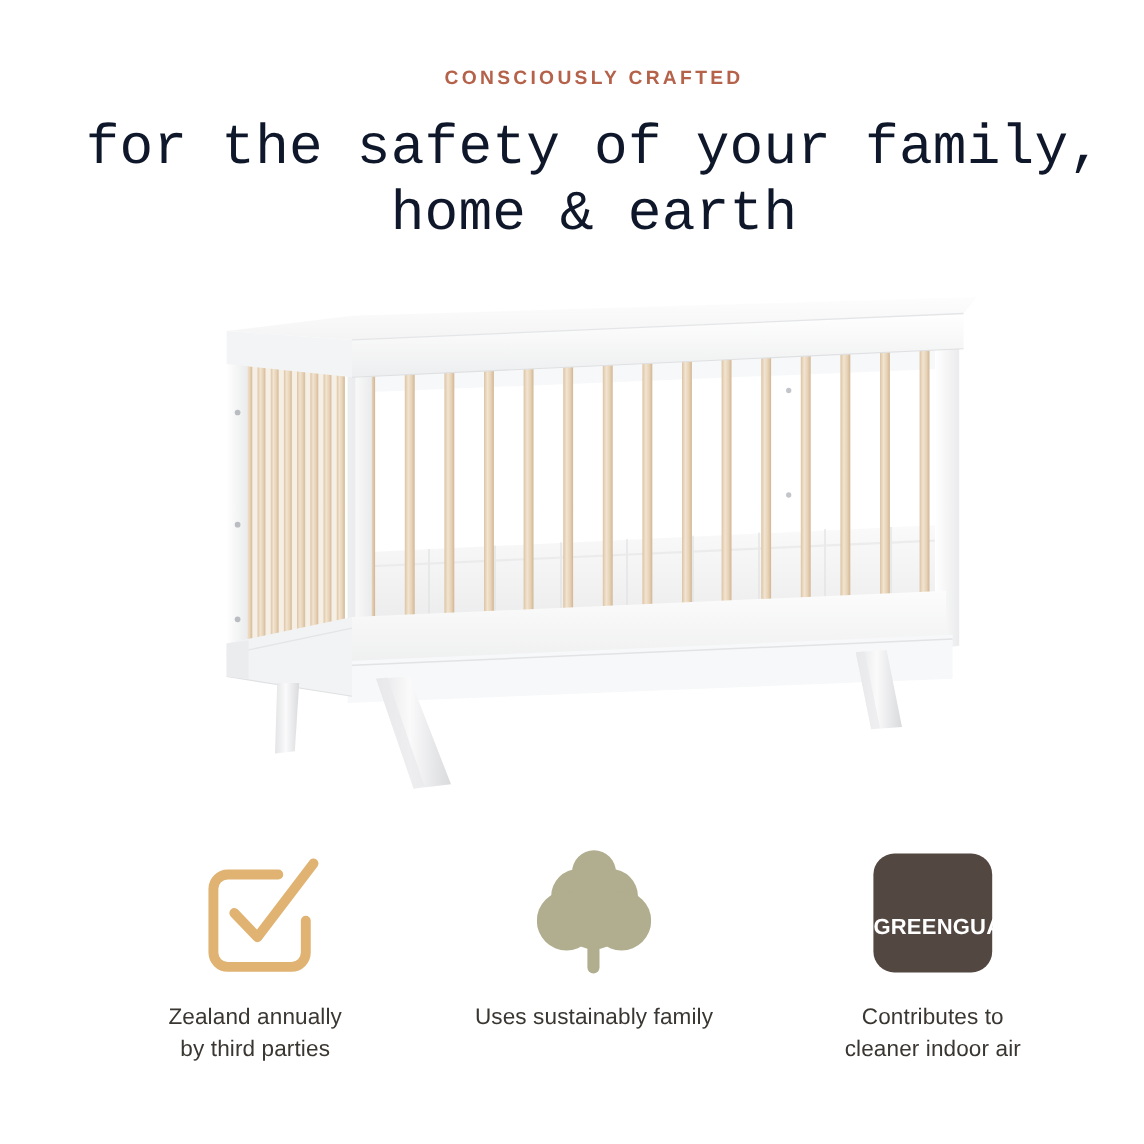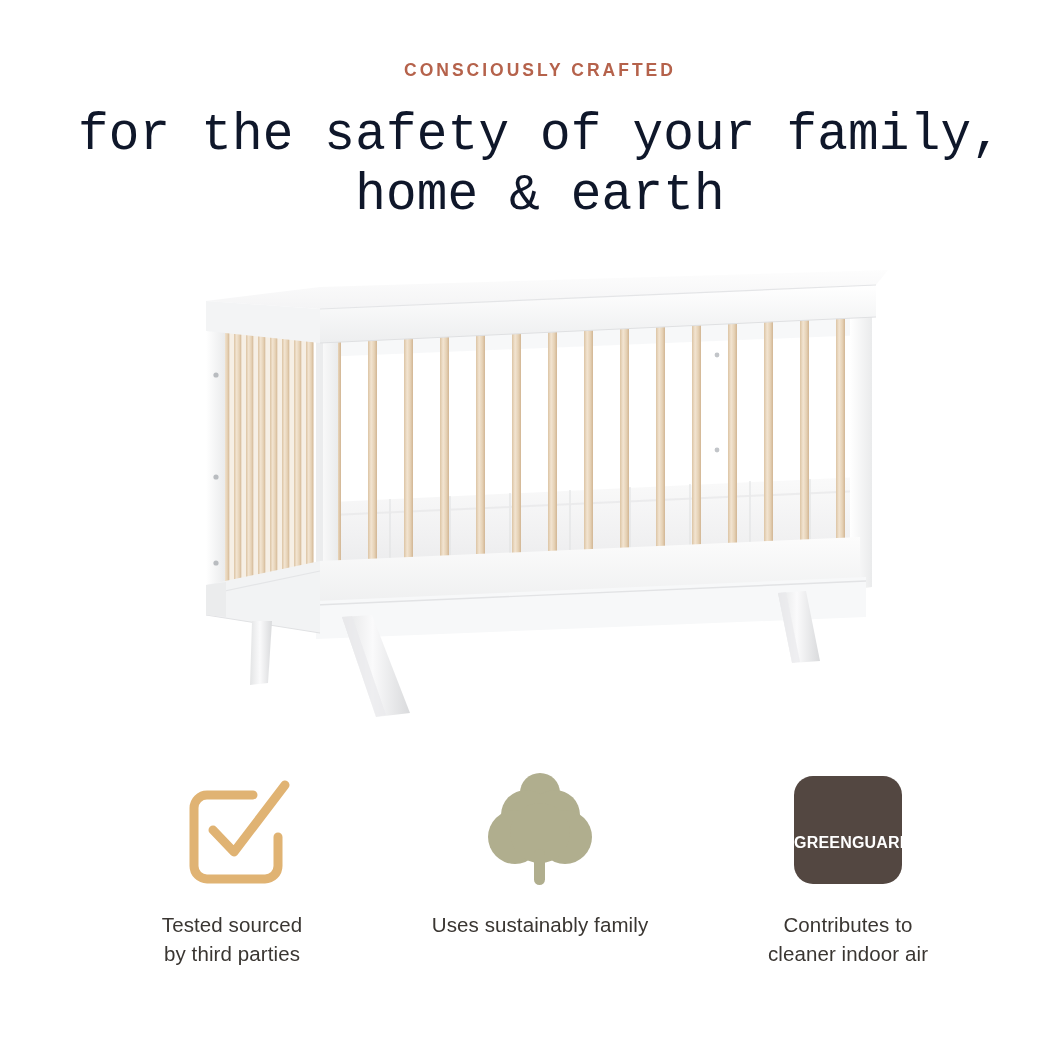--- a/index.html
+++ b/index.html
@@ -104,21 +104,21 @@
     display: flex;
     flex-direction: row;
     align-items: center;
     justify-content: flex-start;
     padding-top: 6px;
     box-sizing: border-box;
   }
   .gg-ul { display:block; }
   .gg-name {
     font-family: "Liberation Sans", sans-serif;
-    font-size: 16px;
+    font-size: 20px;
     font-weight: 700;
     color: #ffffff;
     letter-spacing: 0.2px;
     line-height: 1;
     margin-top: 20px;
   }
   .gg-rule {
     width: 84px;
     height: 1px;
     background: #9a8e88;
@@ -306,21 +306,21 @@
   <div class="features">
 
     <div class="feature">
       <div class="feature-icon">
         <svg width="118" height="118" viewBox="0 0 118 118">
           <path d="M80 24 H34 a13 13 0 0 0 -13 13 v58 a13 13 0 0 0 13 13 h58 a13 13 0 0 0 13 -13 V66" fill="none" stroke="#E0B373" stroke-width="9" stroke-linecap="round" stroke-linejoin="round"></path>
           <path d="M40 59 L61 81 L112 14" fill="none" stroke="#E0B373" stroke-width="9" stroke-linecap="round" stroke-linejoin="round"></path>
         </svg>
       </div>
       <div class="feature-caption">
-        <span class="cl">Tested sourced</span>
+        <span class="cl">Zealand annually</span>
         <span class="cl">by third parties</span>
       </div>
     </div>
 
     <div class="feature">
       <div class="feature-icon">
         <svg width="104" height="118" viewBox="0 0 104 118">
           <g fill="#B0AE8E">
             <circle cx="52" cy="22" r="20"></circle>
             <circle cx="38" cy="44" r="25"></circle>

